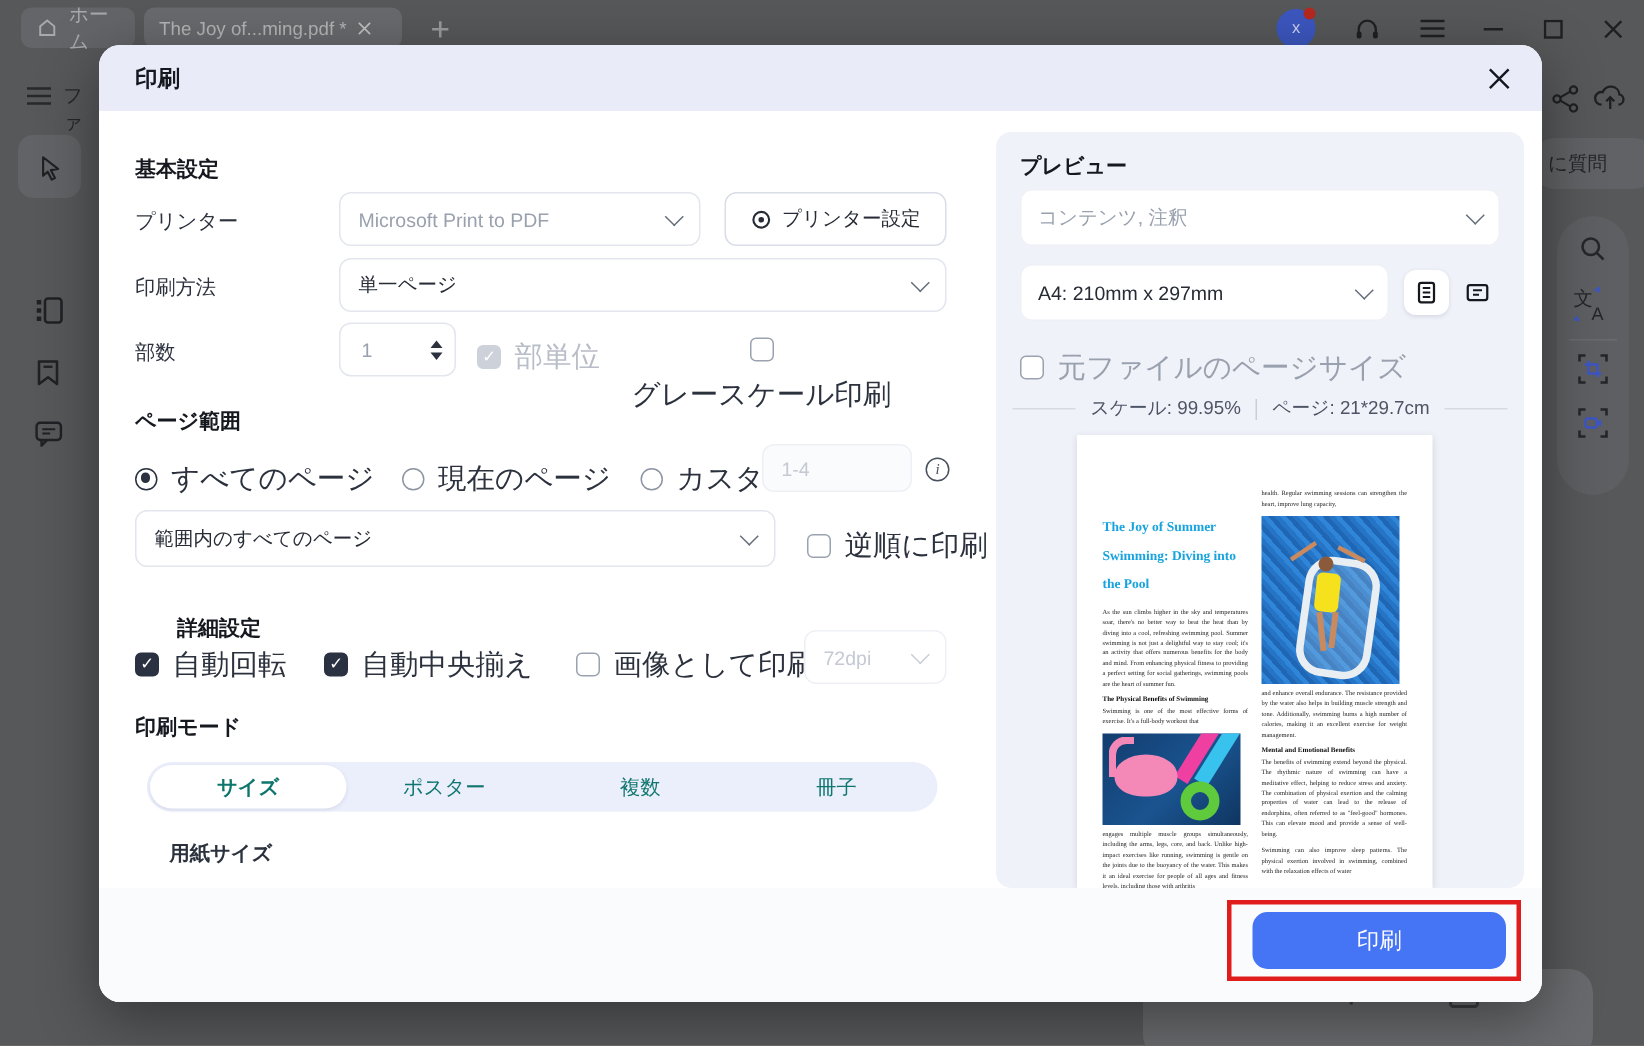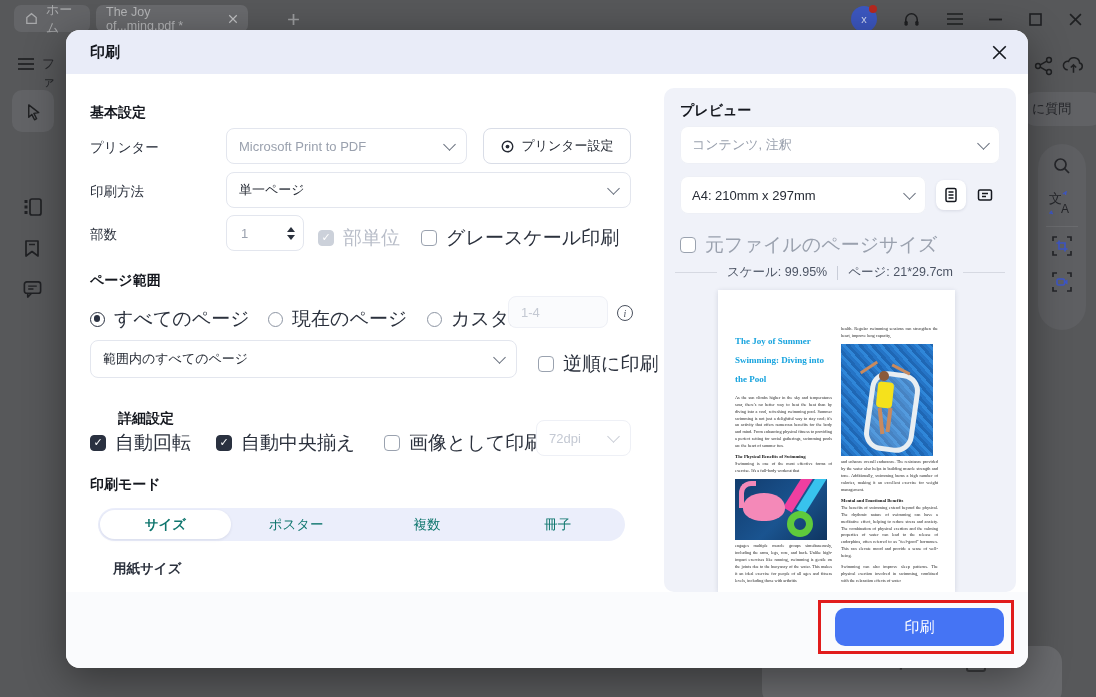--- a/index.html
+++ b/index.html
@@ -6,21 +6,21 @@
   .stage{position:relative;width:1096px;height:697px;overflow:hidden;
          background:#57585a;font-family:"Liberation Sans",sans-serif;
          -webkit-font-smoothing:antialiased;}
   .abs{position:absolute;}
   svg{display:block;}
 
   
   .titlebar{position:absolute;left:0;top:0;width:1096px;height:38px;background:#57585a;}
   .tab{position:absolute;top:5px;height:27px;border-radius:7px;display:flex;align-items:center;gap:7px;padding:0 10px;box-sizing:border-box;}
   .tab-home{left:14px;width:76px;background:#646568;color:#a8a9ab;font-size:13px;}
-  .tab-doc{left:96px;width:152px;background:#696a6d;color:#b4b5b7;font-size:12.5px;}
+  .tab-doc{left:96px;width:172px;background:#696a6d;color:#b4b5b7;font-size:12.5px;}
   .winbtn{position:absolute;top:0;height:38px;width:34px;display:flex;align-items:center;justify-content:center;}
   .avatar{position:absolute;left:851px;top:6px;width:26px;height:26px;border-radius:50%;background:#3c57c0;color:#cfd6f2;
           display:flex;align-items:center;justify-content:center;font-size:11px;}
   .avatar .dot{position:absolute;right:0px;top:-1px;width:8px;height:8px;border-radius:50%;background:#b5281f;}
   .left-rail{position:absolute;left:0;top:38px;width:66px;height:659px;background:#57585a;}
   .right-rail{position:absolute;left:1028px;top:38px;width:68px;height:659px;background:#57585a;}
   .rail-btn{position:absolute;display:flex;align-items:center;justify-content:center;}
   .cursor-btn{left:12px;top:52px;width:42px;height:42px;border-radius:10px;background:#626366;}
   .pill{position:absolute;left:-8px;top:54px;width:86px;height:34px;border-radius:17px;background:#616265;color:#25262a;
         font-size:13px;display:flex;align-items:center;padding-left:12px;box-sizing:border-box;}
@@ -79,21 +79,21 @@
   .scale-row{position:absolute;left:0;top:176px;width:352px;display:flex;align-items:center;justify-content:center;gap:10px;
              font-size:12.5px;color:#4d5565;}
   .hline{height:1px;background:#d6d9e2;width:42px;}
   .vline{width:1px;height:14px;background:#c9cdd8;}
 
   
   .sheet{position:absolute;left:54px;top:202px;width:237px;height:302px;background:#fff;box-shadow:0 1px 5px rgba(30,40,70,.14);
          font-family:"Liberation Serif",serif;}
   .sheet-inner{position:absolute;left:17px;top:36px;width:203px;display:flex;gap:9px;}
   .pcol{width:97px;}
-  .doc-title{color:#16a3de;font-weight:bold;font-size:9px;line-height:2.1;margin:6px 0 6px 0;}
+  .doc-title{color:#16a3de;font-weight:bold;font-size:9px;line-height:2.1;margin:16px 0 6px 0;}
   .doc-p{font-size:4.3px;line-height:1.62;color:#262626;text-align:justify;margin:0 0 4px 0;}
   .doc-h{font-size:4.7px;font-weight:bold;color:#0d0d0d;margin:3px 0 2px 0;}
   .img-pool{width:92px;height:112px;margin:2px 0 3px 0;position:relative;overflow:hidden;
             background:repeating-linear-gradient(48deg,#2574c6 0 3px,#2f86d8 3px 6px,#1f67b4 6px 9px);}
   .img-pool .float{position:absolute;left:26px;top:28px;width:40px;height:70px;border:5px solid #e8eef2;border-radius:18px;
             transform:rotate(8deg);background:rgba(190,215,235,.25);}
   .img-pool .body{position:absolute;left:36px;top:38px;width:16px;height:26px;background:#f5e11c;border-radius:4px;transform:rotate(6deg);}
   .img-pool .head{position:absolute;left:38px;top:27px;width:10px;height:10px;border-radius:50%;background:#8a5a3a;}
   .img-pool .arm1{position:absolute;left:18px;top:22px;width:20px;height:3px;background:#c88a5e;transform:rotate(-34deg);}
   .img-pool .arm2{position:absolute;left:50px;top:24px;width:20px;height:3px;background:#c88a5e;transform:rotate(28deg);}
@@ -296,21 +296,21 @@
       <input readonly="" value="1" style="">
       <span class="arrows">
           <span class="tri-up"></span>
           <span class="tri-dn"></span>
         </span>
     </div>
     <div class="cbrow" style="left:252px;top:195px;color:#b8bdc8;">
       <span class="cb on-dis"></span>
       <span>部単位</span>
     </div>
-    <div class="cbrow" style="left:355px;top:195px;">
+    <div class="cbrow" style="left:355px;top:195px;flex-direction:column;">
       <span class="cb"></span>
       <span>グレースケール印刷</span>
     </div>
 
     <div class="h-sec" style="left:24px;top:242px;">ページ範囲</div>
     <div class="cbrow" style="left:24px;top:276px;">
       <span class="radio on"></span>
       <span>すべてのページ</span>
     </div>
     <div class="cbrow" style="left:202px;top:276px;">

